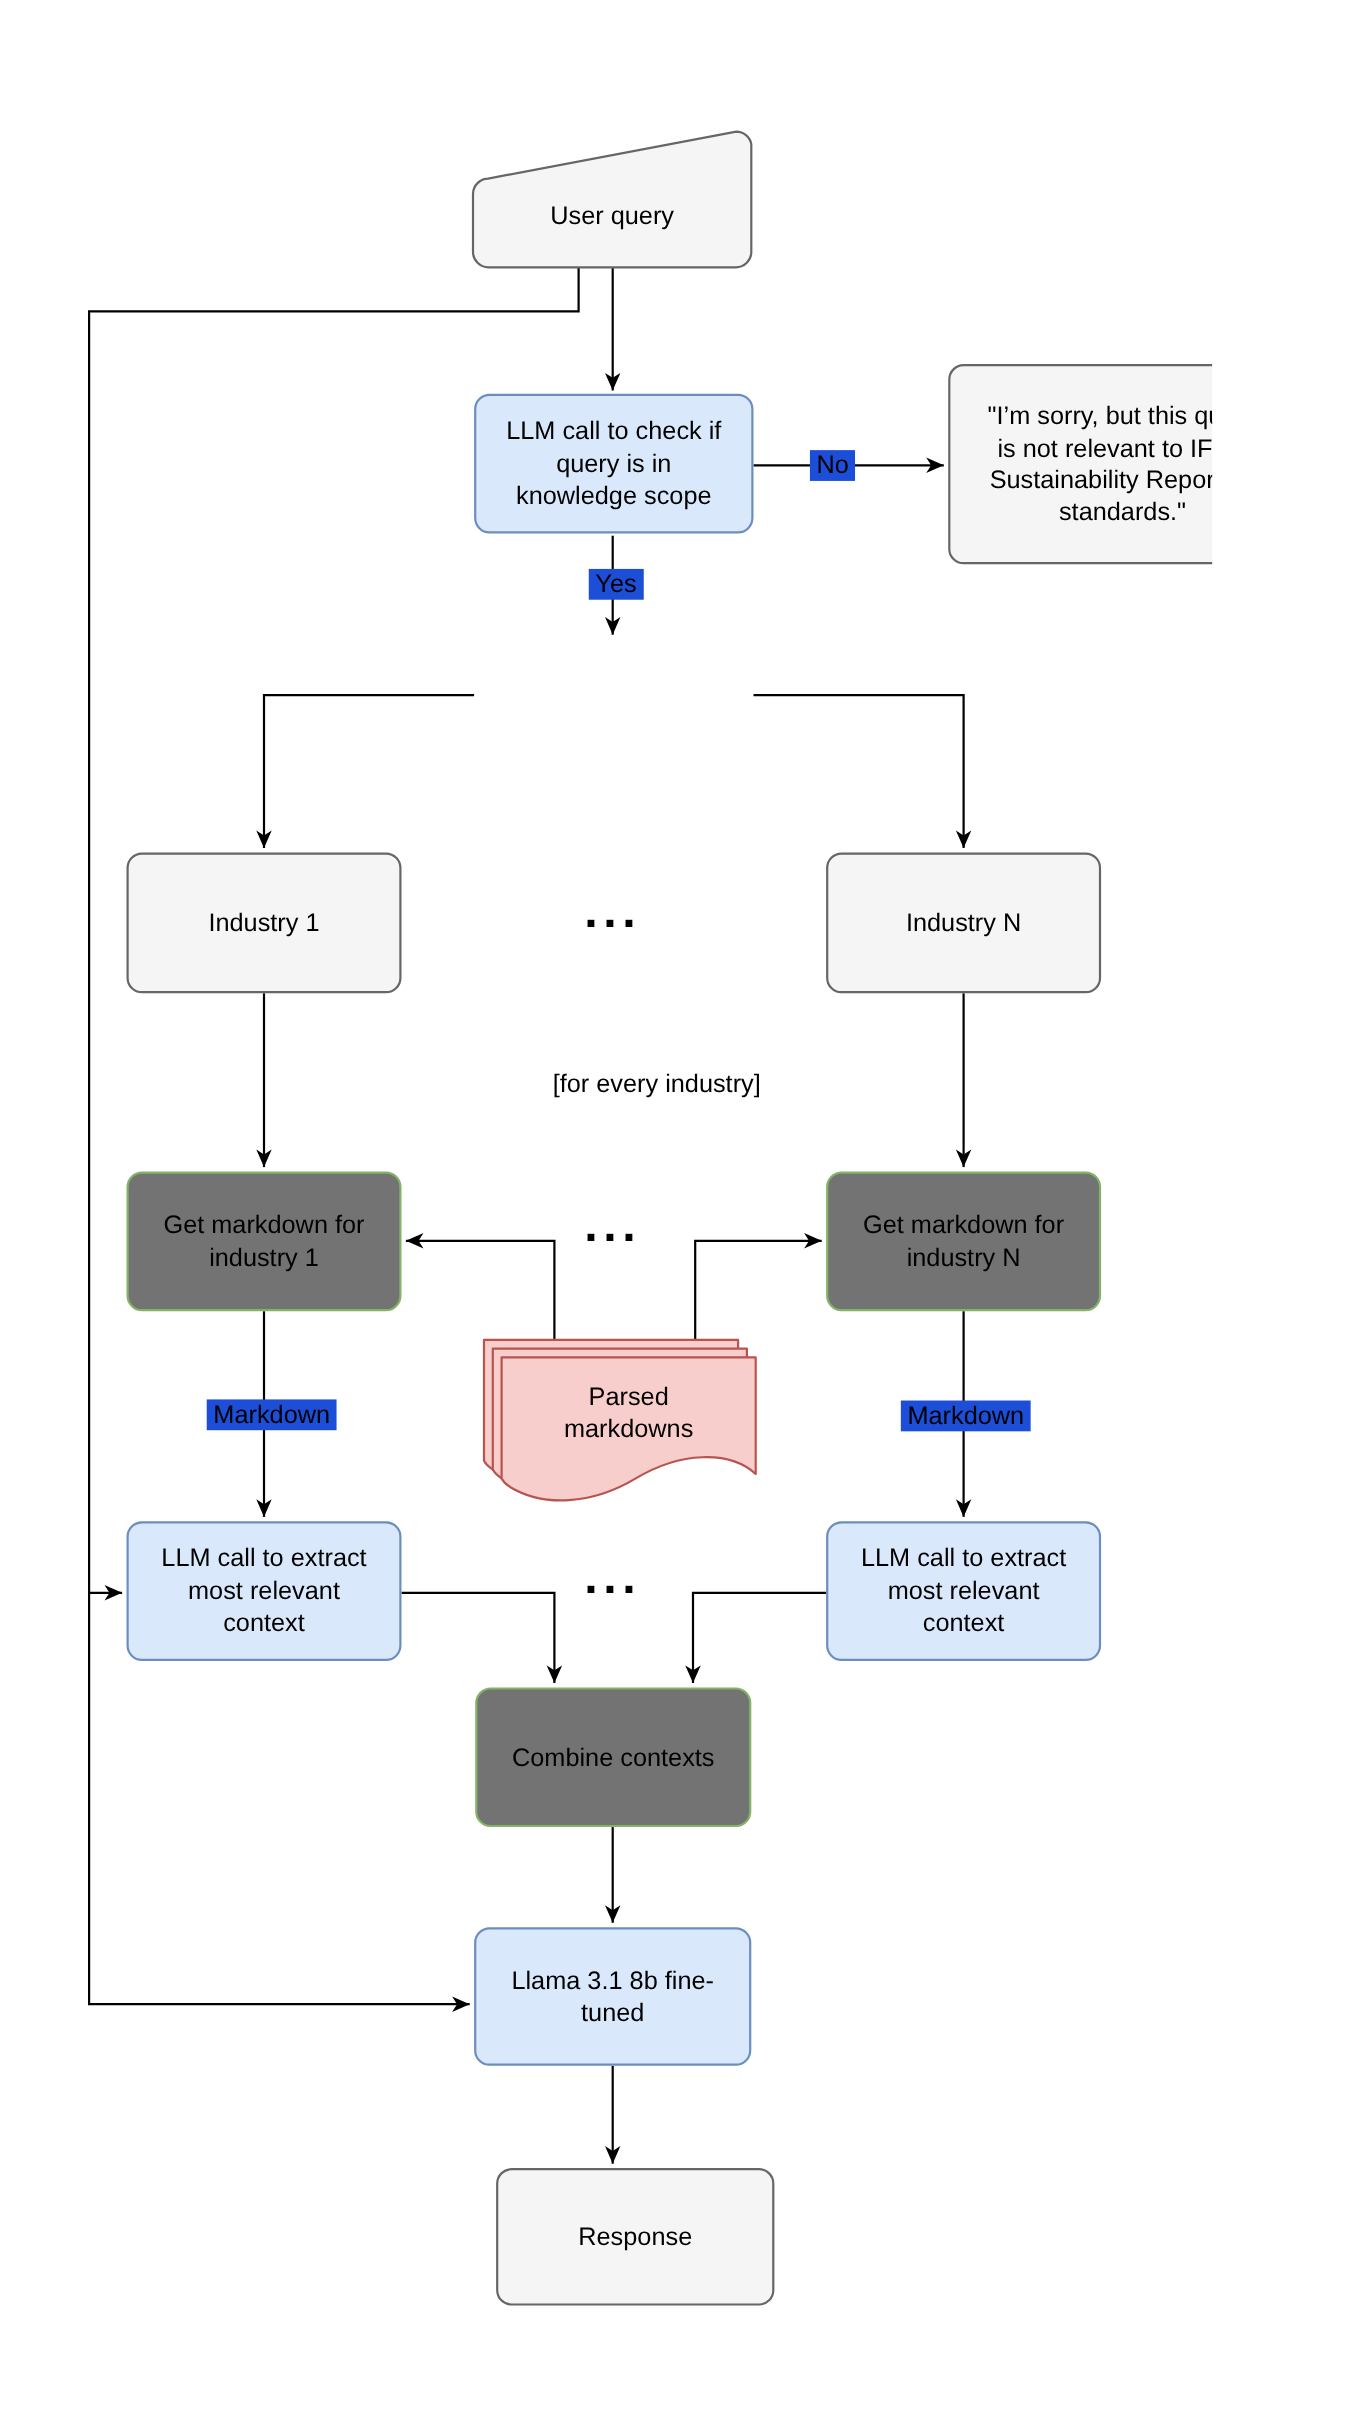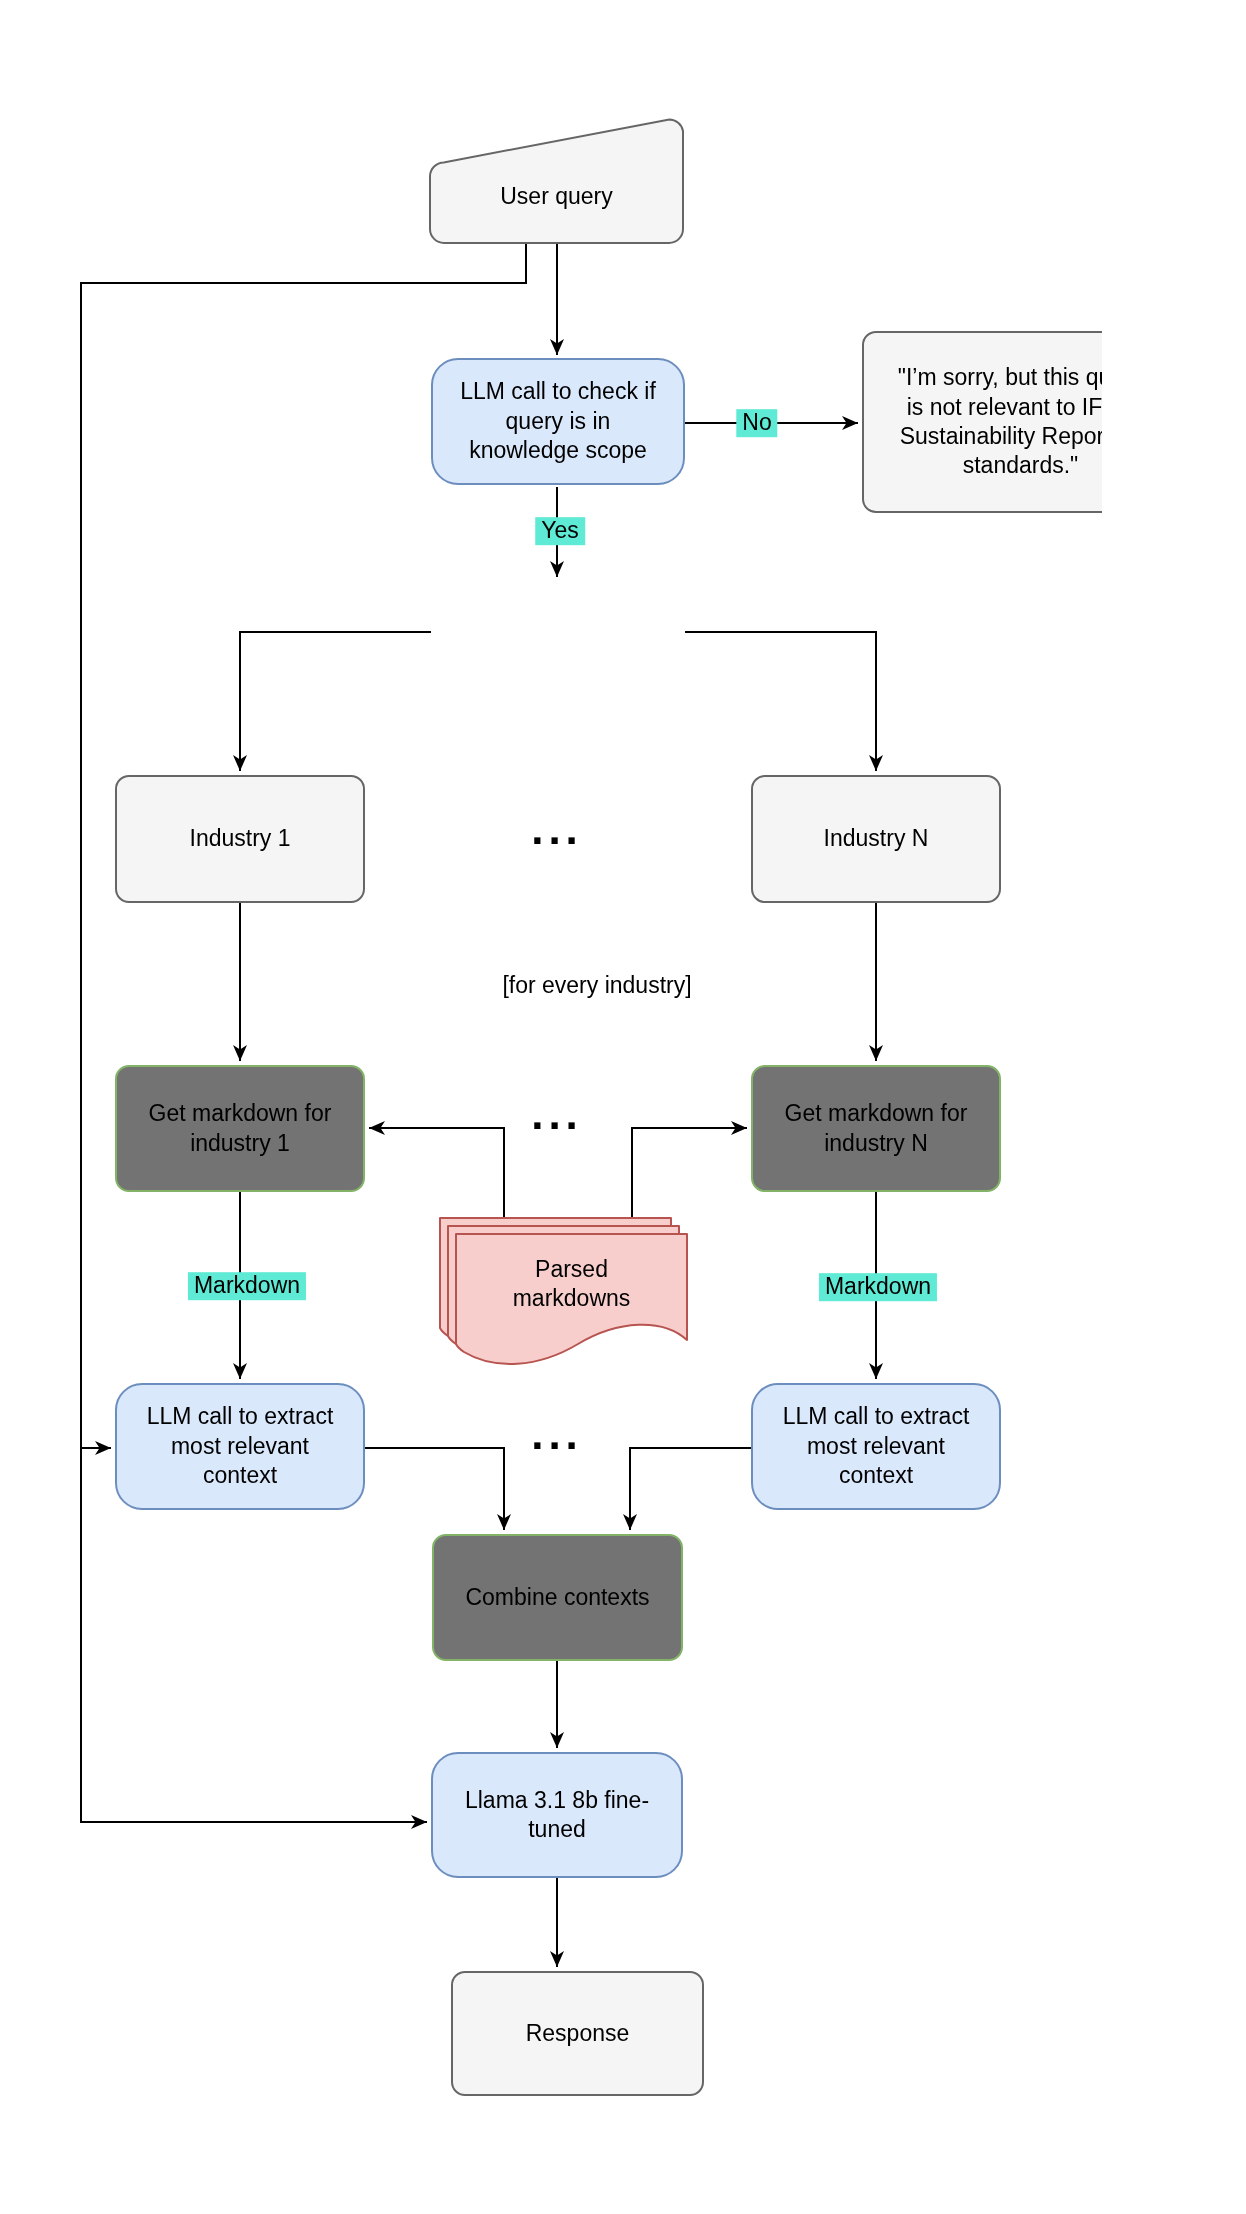--- a/index.html
+++ b/index.html
@@ -16,31 +16,31 @@
     position:absolute;z-index:2;
     display:flex;align-items:center;justify-content:center;
     text-align:center;
     border:2px solid #666;border-radius:14px;
     font-size:23px;line-height:1.28;
     box-sizing:border-box;
     padding:4px 8px;
   }
   .node-label{white-space:pre-line;}
   .fill-gray{background:#f5f5f5;border-color:#666666;}
-  .fill-blue{background:#dae8fc;border-color:#6c8ebf;border-radius:27px;}
+  .fill-blue{background:#dae8fc;border-color:#6c8ebf;}
   .fill-green{background:#737373;border-color:#82b366;}
   .shape-text{
     position:absolute;z-index:3;background:transparent;border:none;
     display:flex;align-items:center;justify-content:center;text-align:center;
     font-size:23px;line-height:1.28;
   }
   .edge-label{
     position:absolute;z-index:2;
     transform:translate(-50%,-50%);
-    background:#5eead4;
+    background:#1d4ed8;
     padding:0 6px;
     font-size:23px;line-height:1.2;
     white-space:nowrap;
   }
   .free-label{
     position:absolute;z-index:2;
     transform:translate(-50%,-50%);
     font-size:23px;white-space:nowrap;
   }
   .dots{

